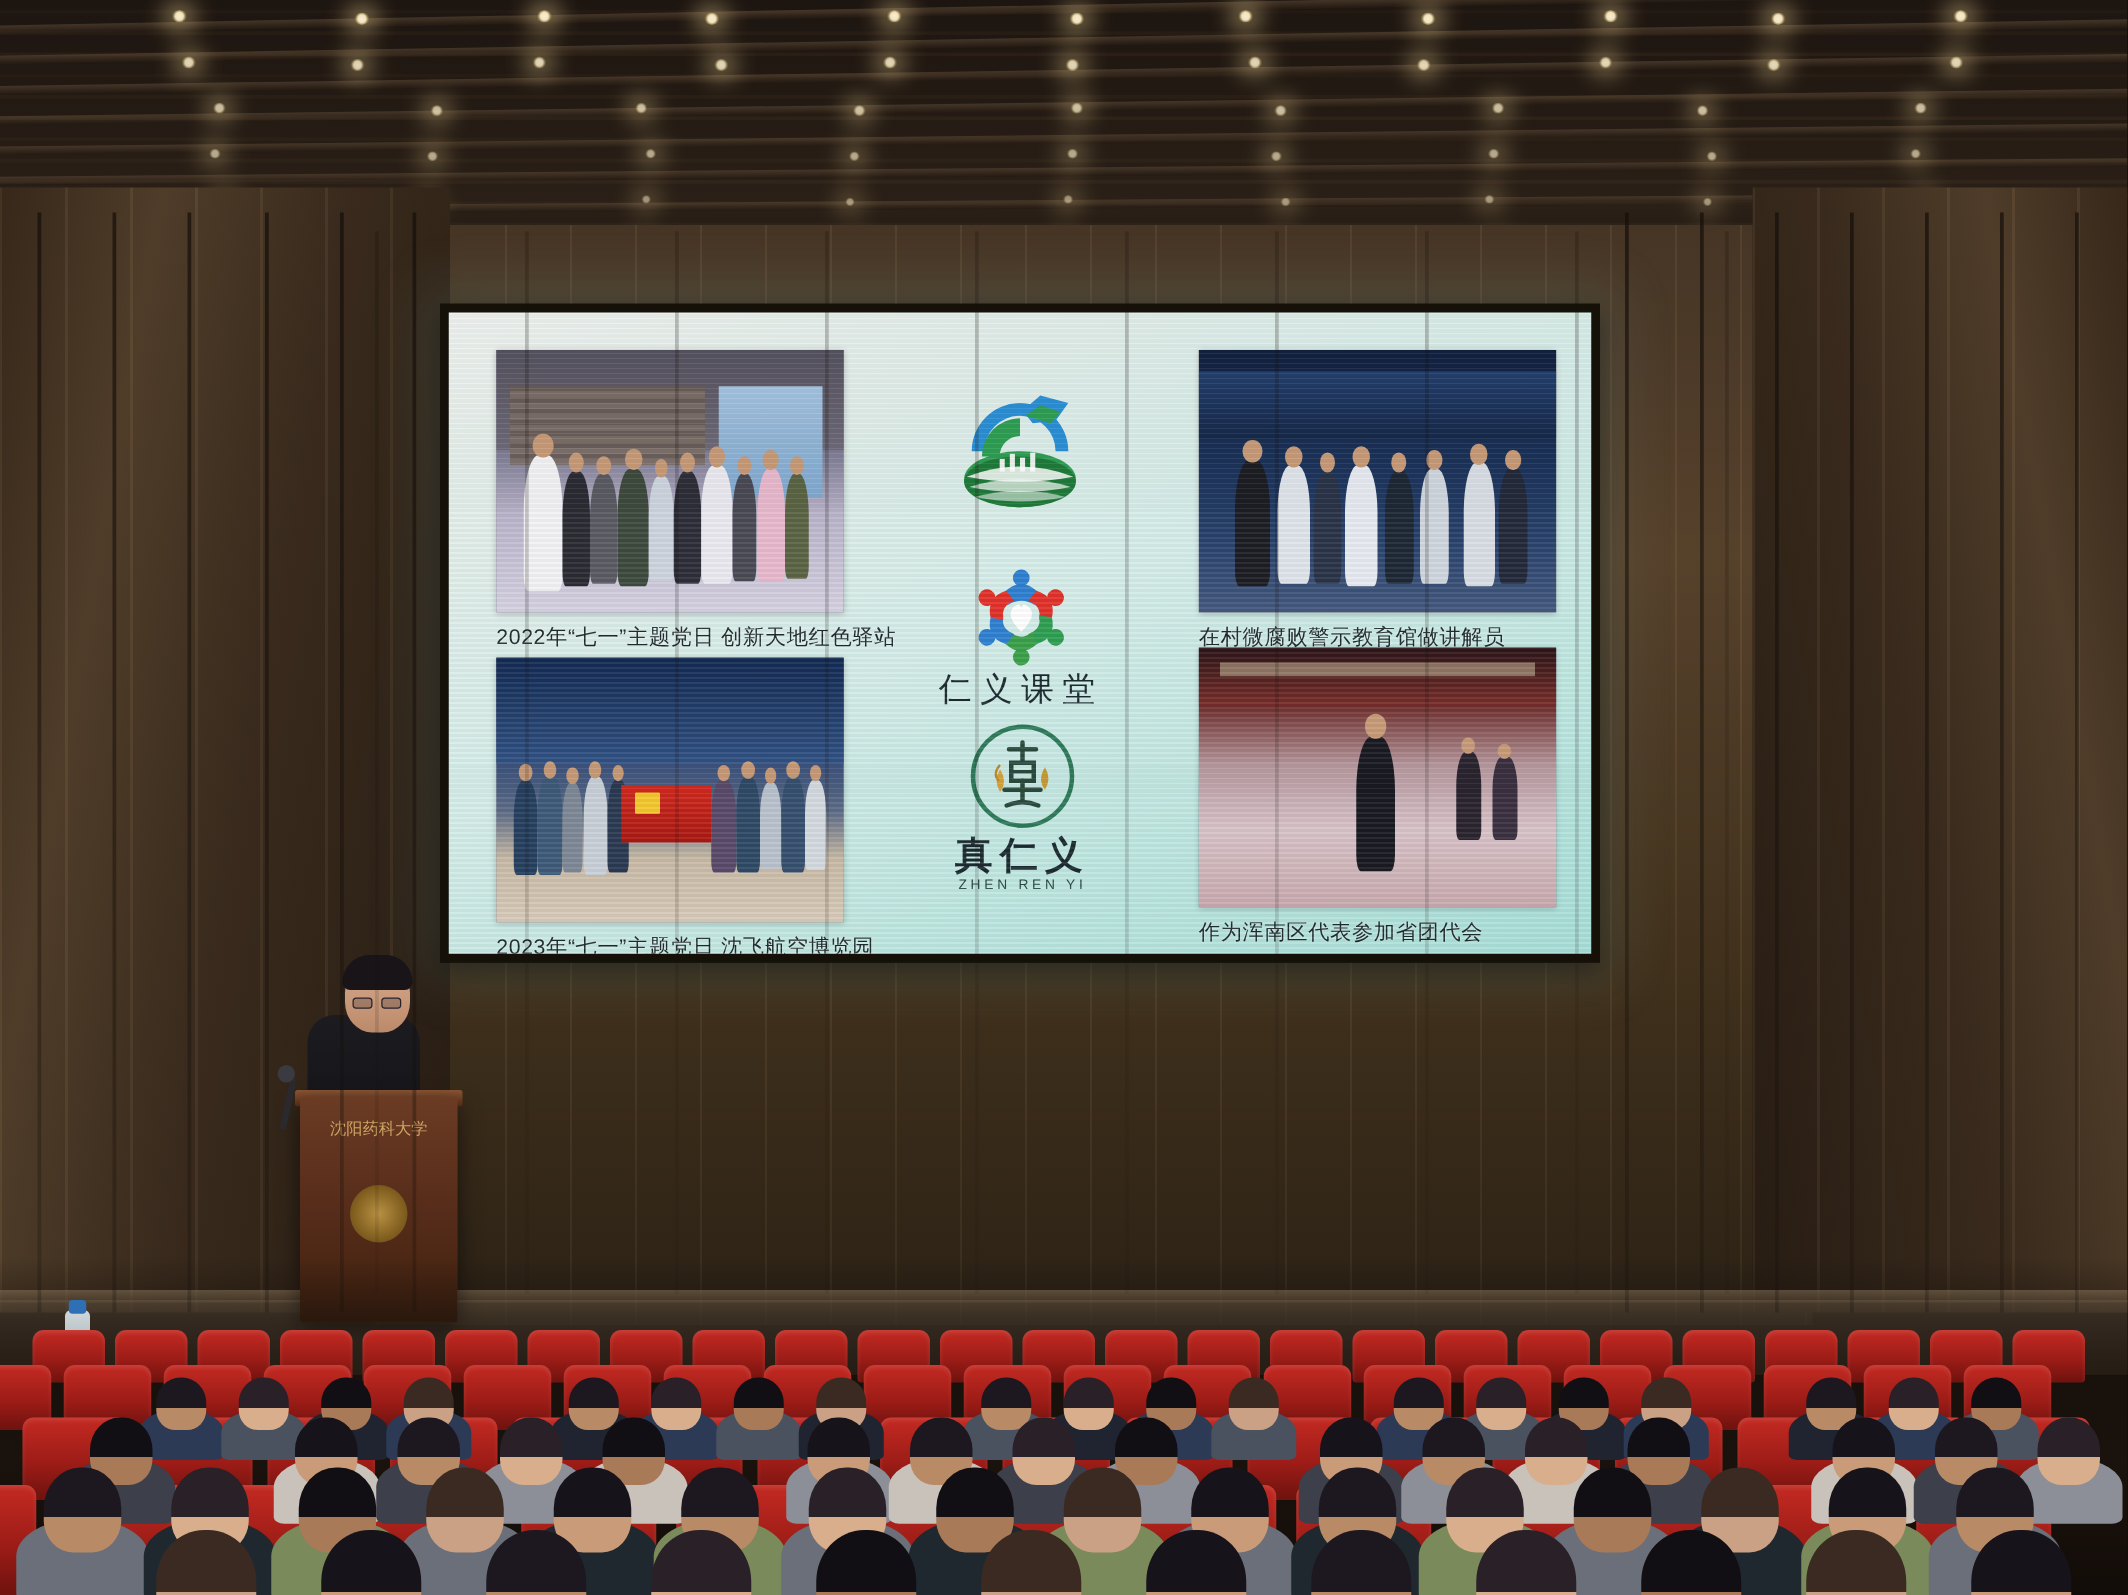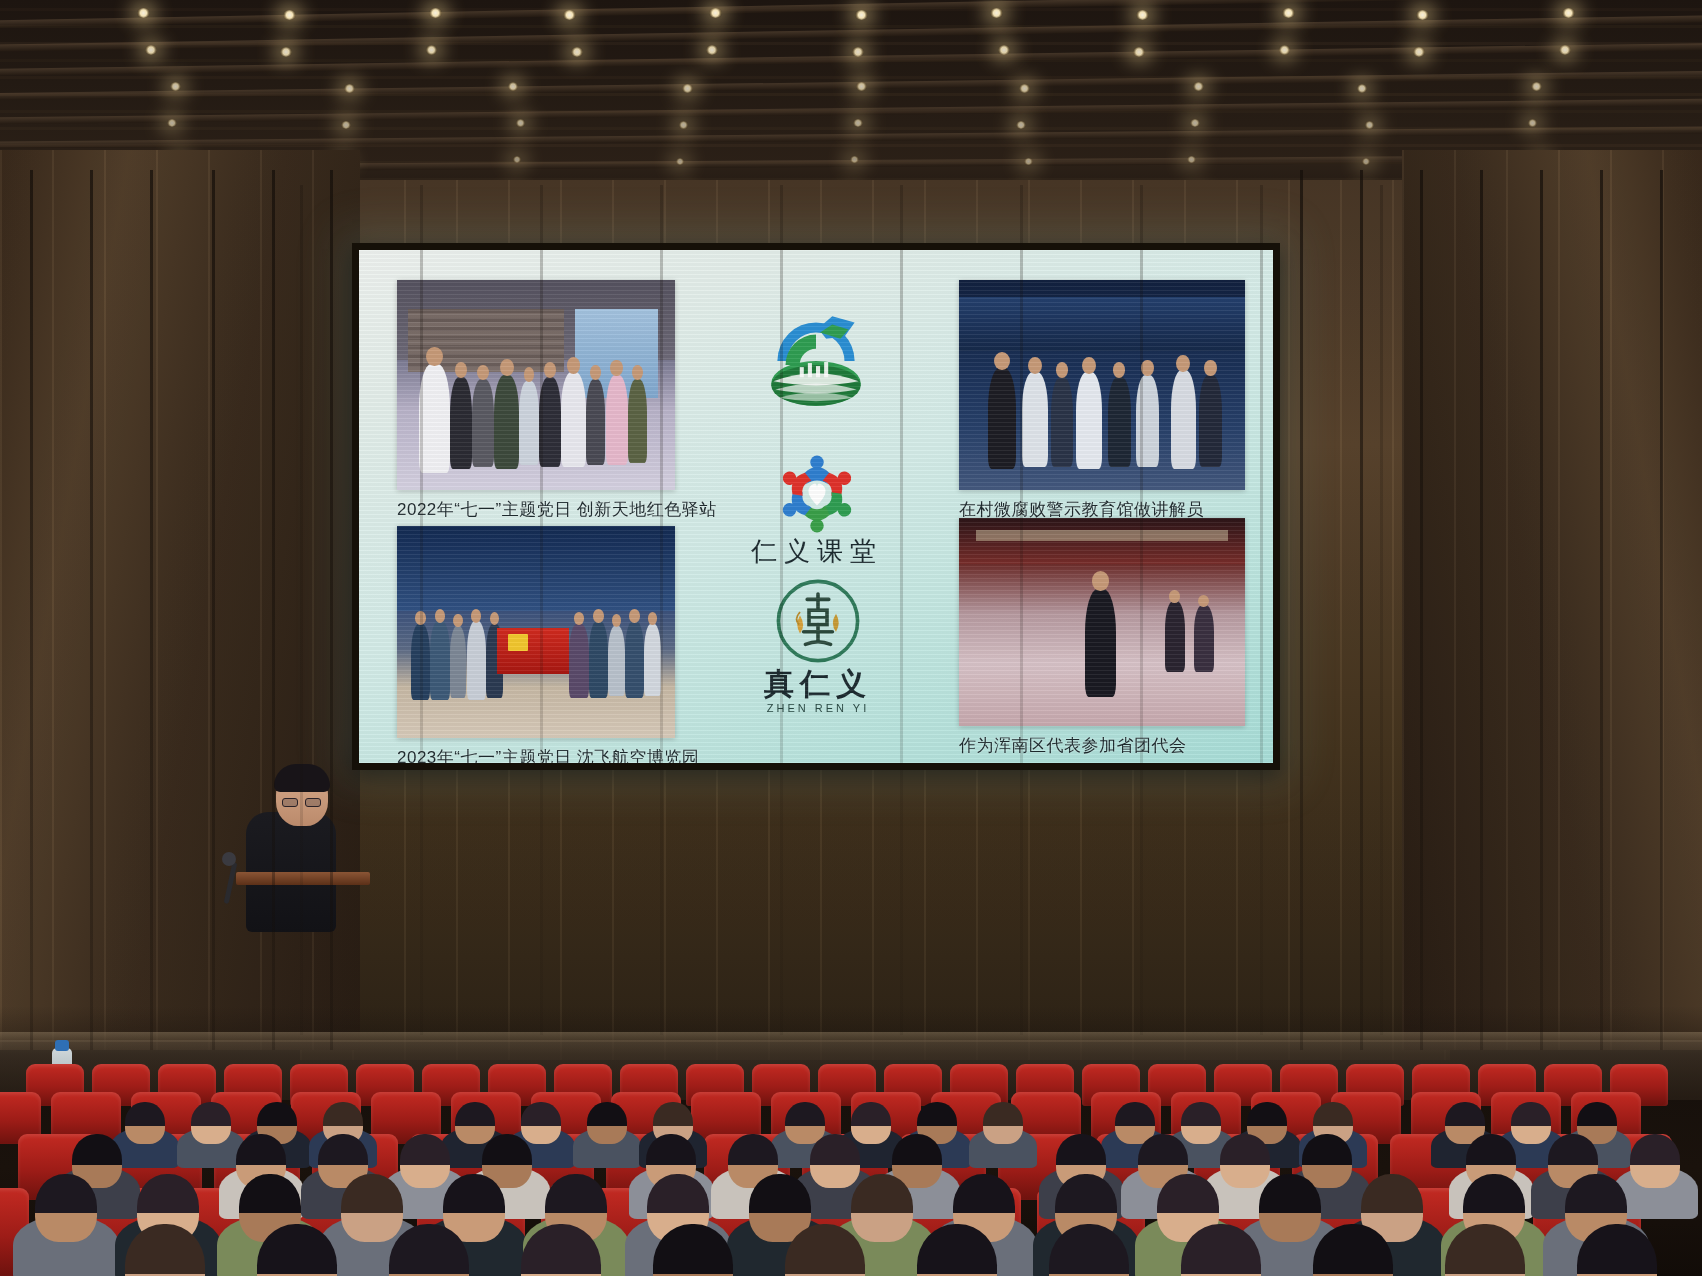--- a/index.html
+++ b/index.html
@@ -464,20 +464,24 @@
   <div class="floor"></div>
 
   <div class="speaker-body"></div>
   <div class="speaker-head">
     <div class="speaker-glass" style="left:6px;"></div>
     <div class="speaker-glass" style="left:29px;"></div>
   </div>
   <div class="speaker-hair"></div>
 
   <div class="podium-top"></div>
+  <div class="podium">
+    <div class="podium-text">沈阳药科大学</div>
+    <div class="podium-crest"></div>
+  </div>
   <div class="mic"></div>
   <div class="mic-head"></div>
 
   <div class="aud">
     <div id="chairs">
         <div class="chair" style="left: 26px; top: 58px; width: 58px; height: 42px; z-index: 1;"></div>
         <div class="chair" style="left: 92px; top: 58px; width: 58px; height: 42px; z-index: 1;"></div>
         <div class="chair" style="left: 158px; top: 58px; width: 58px; height: 42px; z-index: 1;"></div>
         <div class="chair" style="left: 224px; top: 58px; width: 58px; height: 42px; z-index: 1;"></div>
         <div class="chair" style="left: 290px; top: 58px; width: 58px; height: 42px; z-index: 1;"></div>

